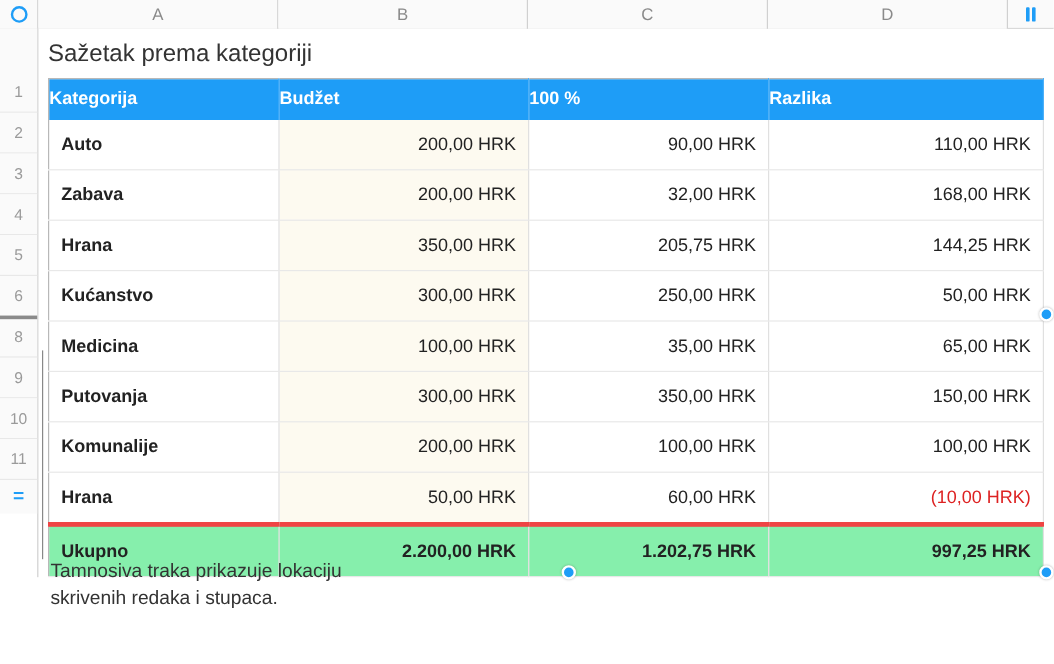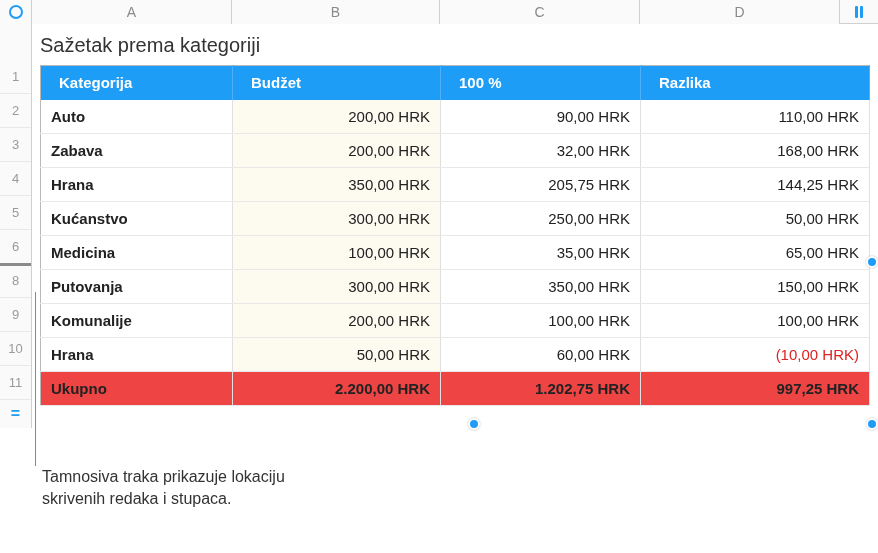--- a/index.html
+++ b/index.html
@@ -125,42 +125,42 @@
       width: 100%;
       border-collapse: collapse;
       border: 1px solid #b8b8b8;
     }
     th {
       background: #1e9df7;
       color: #fff;
       text-align: left;
       font-weight: 600;
       font-size: 15px;
-      padding: 8px 18px;
+      padding: 8px 0;
       border-right: 1px solid #4db0f8;
       height: 34px;
     }
     td {
-      padding: 0 10px;
+      padding: 12px 10px;
       height: 34px;
       font-size: 15px;
       color: #222;
       border-right: 1px solid #e0e0e0;
       border-bottom: 1px solid #e8e8e8;
       margin-top: 18px;
     }
     td.cat { font-weight: 600; width: 192px; }
     td.num { text-align: right; }
     td.budcol { background: #fdfaf0; width: 208px; }
     td.ccol { width: 200px; }
     td.neg { color: #d22; }
     tr.total td {
-      background: #ef4444;
+      background: #86efac;
       font-weight: 700;
-      border-top: 1px solid #ef4444;
+      border-top: 4px solid #ef4444;
     }
     .handle {
       width: 12px; height: 12px;
       background: #1e9df7;
       border: 2px solid #fff;
       border-radius: 50%;
       position: absolute;
       box-shadow: 0 0 2px rgba(0,0,0,0.3);
     }
     .callout {

